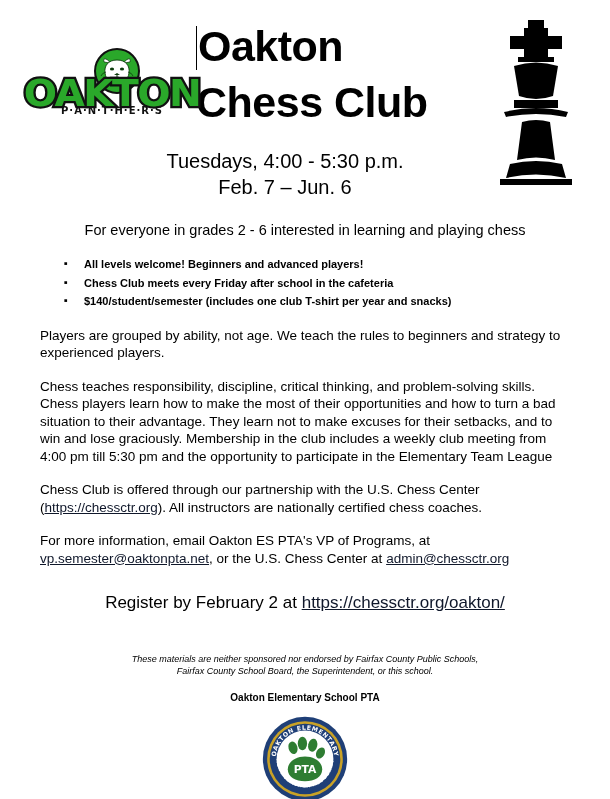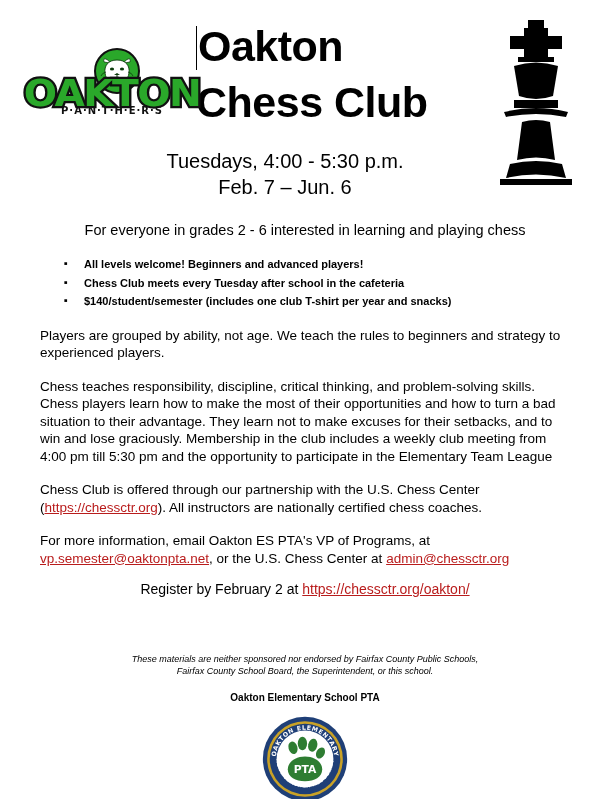--- a/index.html
+++ b/index.html
@@ -166,28 +166,28 @@
     font-size: 11px;
     color: #000;
   }
   p.para {
     font-size: 13.5px;
     line-height: 17.5px;
     margin: 16px 0 0 0;
     text-align: left;
   }
   .lnk {
-    color: #b91c1c;
+    color: #0f172a;
     text-decoration: underline;
   }
   .register {
     text-align: center;
-    font-size: 14px;
+    font-size: 17px;
     line-height: 19px;
-    margin: 13px 0 0 0;
+    margin: 26px 0 0 0;
   }
 
   
   .footer {
     position: absolute;
     left: 0;
     top: 640px;
     width: 610px;
     text-align: center;
   }
@@ -270,21 +270,21 @@
     </g>
   </svg>
 </div>
 
 <div class="content">
 
   <p class="tagline">For everyone in grades 2 - 6 interested in learning and playing chess</p>
 
   <ul class="bullets">
     <li>All levels welcome!  Beginners and advanced players!</li>
-    <li>Chess Club meets every Tuesday after school in the cafeteria</li>
+    <li>Chess Club meets every Friday after school in the cafeteria</li>
     <li>$140/student/semester (includes one club T-shirt per year and snacks)</li>
   </ul>
 
   <p class="para">Players are grouped by ability, not age.  We teach the rules to beginners and strategy to experienced players.</p>
 
   <p class="para">Chess teaches responsibility, discipline, critical thinking, and problem-solving skills. Chess players learn how to make the most of their opportunities and how to turn a bad situation to their advantage.  They learn not to make excuses for their setbacks, and to win and lose graciously.  Membership in the club includes a weekly club meeting from 4:00 pm till 5:30 pm and the opportunity to participate in the Elementary Team League</p>
 
   <p class="para"><span>Chess Club is offered through our partnership with the U.S. Chess Center (</span><a class="lnk" href="#">https://chessctr.org</a><span>). All instructors are nationally certified chess coaches.</span></p>
 
   <p class="para"><span>For more information, email Oakton ES PTA's VP of Programs, at </span><a class="lnk" href="#">vp.semester@oaktonpta.net</a><span>, or the U.S. Chess Center at </span><a class="lnk" href="#">admin@chessctr.org</a></p>

